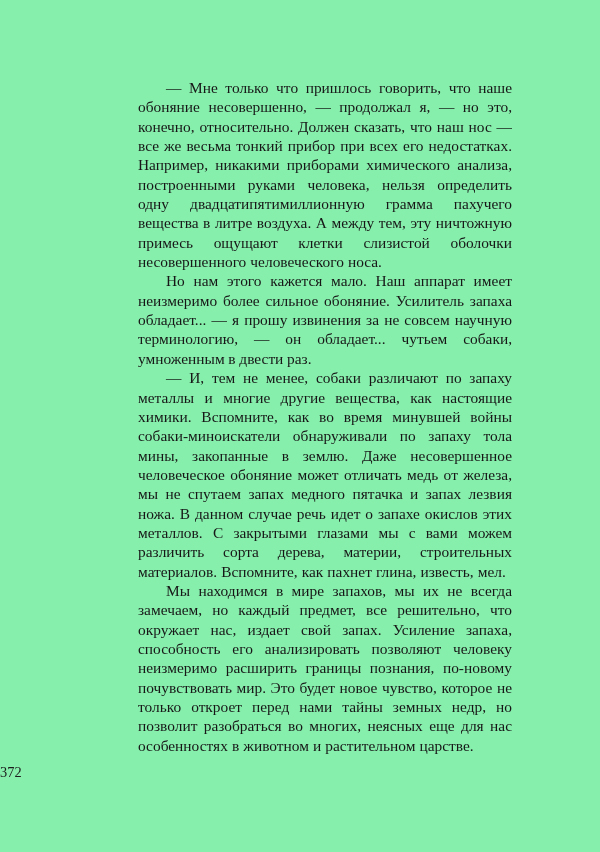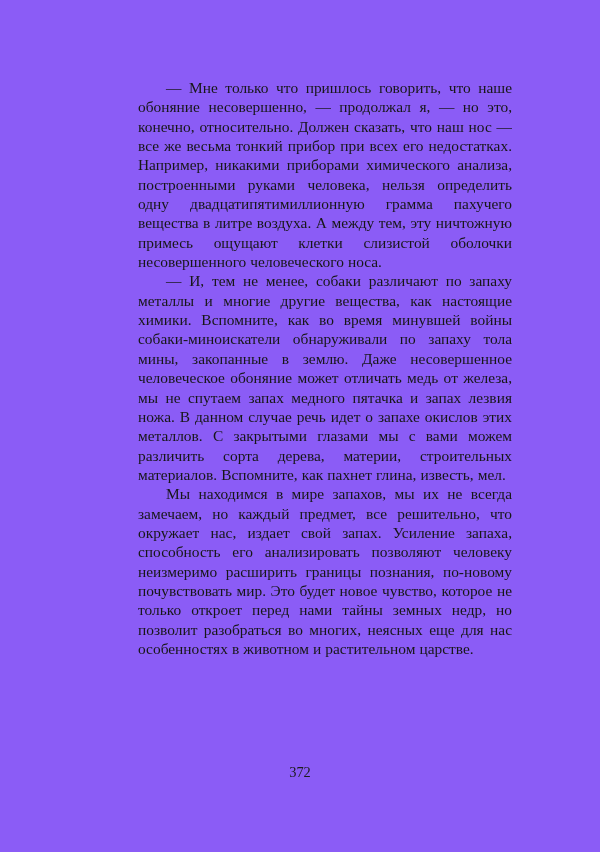--- a/index.html
+++ b/index.html
@@ -13,21 +13,21 @@
     overflow: hidden;
     font-family: "Liberation Serif", "DejaVu Serif", serif;
     color: #141414;
     -webkit-font-smoothing: antialiased;
   }
 
   #page {
     position: relative;
     width: 600px;
     height: 852px;
-    background: #8b5cf6;
+    background: #86efac;
   }
 
   
   #text-block {
     position: absolute;
     left: 138px;
     top: 78px;
     width: 374px;
   }
 
@@ -47,33 +47,33 @@
   
   p.para.tight-run {
     word-spacing: -0.2px;
   }
 
   #page-number {
     position: absolute;
     left: 0;
     right: 0;
     top: 763px;
-    text-align: center;
     font-size: 14.4px;
     line-height: 18px;
     color: #1c1c1c;
     font-family: "Liberation Serif", "DejaVu Serif", serif;
   }
 </style>
 </head>
 <body>
 
 <div id="page">
 
   <div id="text-block">
     <p class="para">— Мне только что пришлось говорить, что наше обоняние несовершенно, — продолжал я, — но это, конечно, относительно. Должен сказать, что наш нос — все же весьма тонкий прибор при всех его недостатках. Например, никакими приборами химического анализа, построенными руками человека, нельзя определить одну двадцатипятимиллионную грамма пахучего вещества в литре воздуха. А между тем, эту ничтожную примесь ощущают клетки слизистой оболочки несовершенного человеческого носа.</p>
+    <p class="para tight-run">Но нам этого кажется мало. Наш аппарат имеет неизмеримо более сильное обоняние. Усилитель запаха обладает... — я прошу извинения за не совсем научную терминологию, — он обладает... чутьем собаки, умноженным в двести раз.</p>
     <p class="para">— И, тем не менее, собаки различают по запаху металлы и многие другие вещества, как настоящие химики. Вспомните, как во время минувшей войны собаки-миноискатели обнаруживали по запаху тола мины, закопанные в землю. Даже несовершенное человеческое обоняние может отличать медь от железа, мы не спутаем запах медного пятачка и запах лезвия ножа. В данном случае речь идет о запахе окислов этих металлов. С закрытыми глазами мы с вами можем различить сорта дерева, материи, строительных материалов. Вспомните, как пахнет глина, известь, мел.</p>
     <p class="para">Мы находимся в мире запахов, мы их не всегда замечаем, но каждый предмет, все решительно, что окружает нас, издает свой запах. Усиление запаха, способность его анализировать позволяют человеку неизмеримо расширить границы познания, по-новому почувствовать мир. Это будет новое чувство, которое не только откроет перед нами тайны земных недр, но позволит разобраться во многих, неясных еще для нас особенностях в животном и растительном царстве.</p>
   </div>
 
   <div id="page-number">372</div>
 
 </div>
 
 </body></html>

